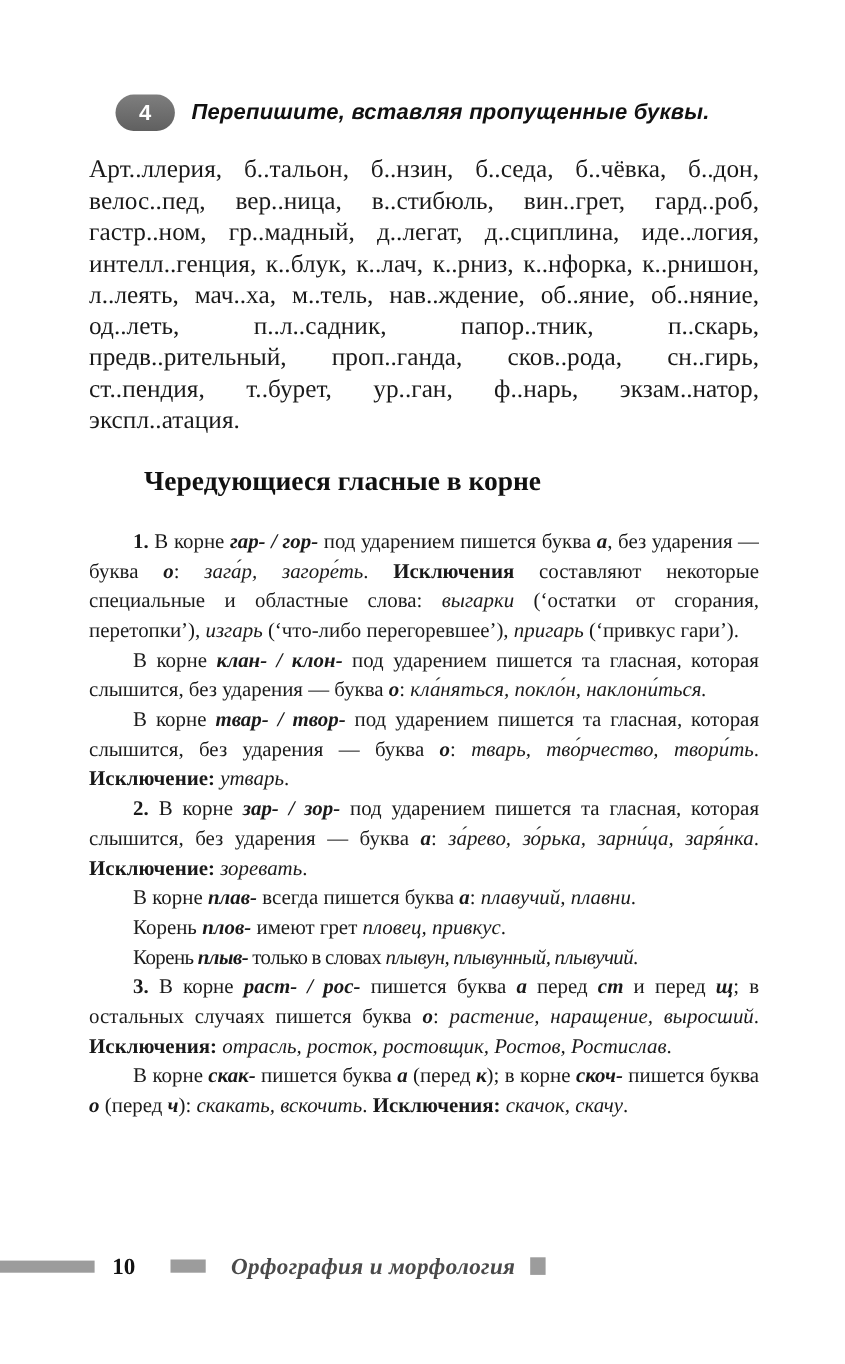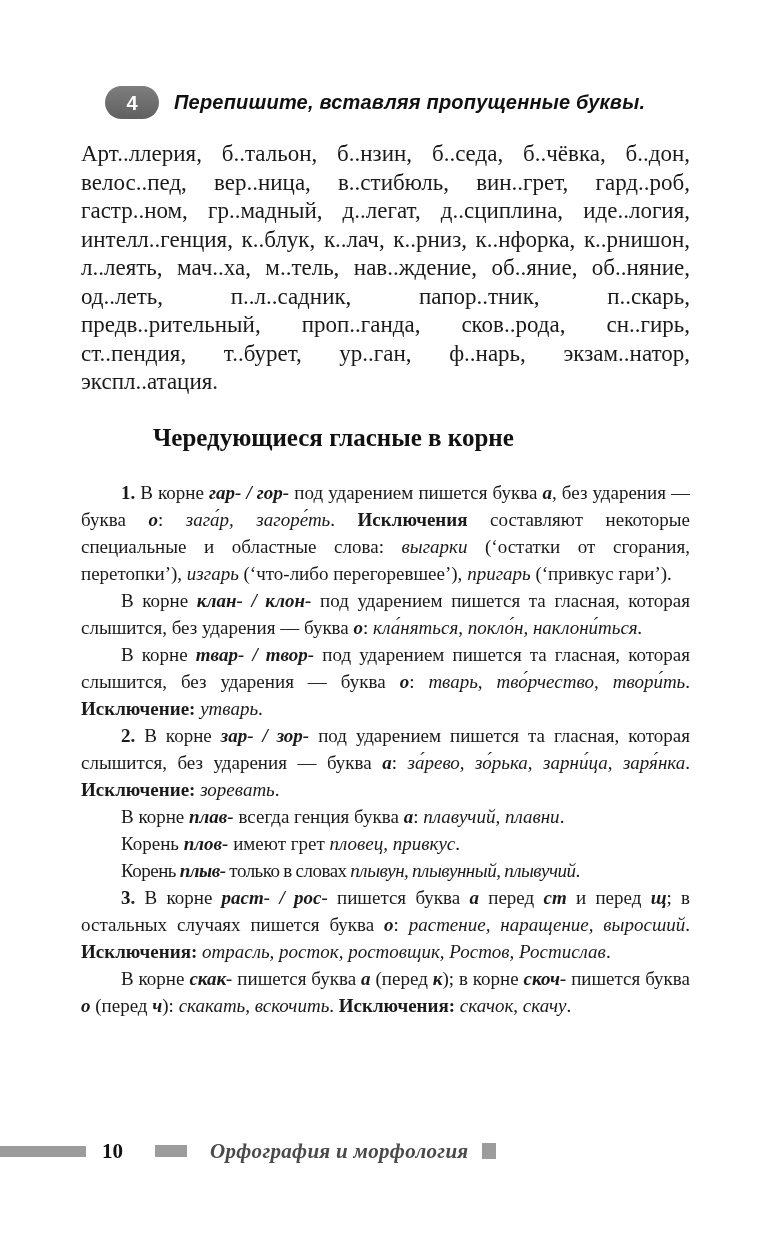--- a/index.html
+++ b/index.html
@@ -48,21 +48,21 @@
   
   .word-list{
     margin:21px 0 0 0;
     font-size:23px;
     line-height:28.5px;
     text-align:justify;
     word-spacing:1px;
   }
   
   .section-title{
-    margin:27px 0 0 72px;
+    margin:27px 0 0 50px;
     font-size:25px;
     font-weight:bold;
     color:#111111;
   }
   
   .rules{
     margin-top:27px;
     font-size:19px;
     line-height:27px;
     font-family:Liberation Serif, serif;
@@ -138,21 +138,21 @@
 
     <p class="word-list">Арт..ллерия, б..тальон, б..нзин, б..седа, б..чёвка, б..дон, велос..пед, вер..ница, в..стибюль, вин..грет, гард..роб, гастр..ном, гр..мадный, д..легат, д..сциплина, иде..логия, интелл..генция, к..блук, к..лач, к..рниз, к..нфорка, к..рнишон, л..леять, мач..ха, м..тель, нав..ждение, об..яние, об..няние, од..леть, п..л..садник, папор..тник, п..скарь, предв..рительный, проп..ганда, сков..рода, сн..гирь, ст..пендия, т..бурет, ур..ган, ф..нарь, экзам..натор, экспл..атация.</p>
 
     <h2 class="section-title">Чередующиеся гласные в корне</h2>
 
     <div class="rules">
       <p><span class="run-b">1.</span><span class="run-n"> В корне </span><span class="run-bi">гар- / гор-</span><span class="run-n"> под ударением пишется буква </span><span class="run-bi">а</span><span class="run-n">, без ударения — буква </span><span class="run-bi">о</span><span class="run-n">: </span><span class="run-i">зага́р, загоре́ть</span><span class="run-n">. </span><span class="run-b">Исключения</span><span class="run-n"> составляют некоторые специальные и областные слова: </span><span class="run-i">выгарки</span><span class="run-n"> (‘остатки от сгорания, перетопки’), </span><span class="run-i">изгарь</span><span class="run-n"> (‘что-либо перегоревшее’), </span><span class="run-i">пригарь</span><span class="run-n"> (‘привкус гари’).</span></p>
       <p><span class="run-n">В корне </span><span class="run-bi">клан- / клон-</span><span class="run-n"> под ударением пишется та гласная, которая слышится, без ударения — буква </span><span class="run-bi">о</span><span class="run-n">: </span><span class="run-i">кла́няться, покло́н, наклони́ться.</span></p>
       <p><span class="run-n">В корне </span><span class="run-bi">твар- / твор-</span><span class="run-n"> под ударением пишется та гласная, которая слышится, без ударения — буква </span><span class="run-bi">о</span><span class="run-n">: </span><span class="run-i">тварь, тво́рчество, твори́ть</span><span class="run-n">. </span><span class="run-b">Исключение:</span><span class="run-n"> </span><span class="run-i">утварь</span><span class="run-n">.</span></p>
       <p><span class="run-b">2.</span><span class="run-n"> В корне </span><span class="run-bi">зар- / зор-</span><span class="run-n"> под ударением пишется та гласная, которая слышится, без ударения — буква </span><span class="run-bi">а</span><span class="run-n">: </span><span class="run-i">за́рево, зо́рька, зарни́ца, заря́нка</span><span class="run-n">. </span><span class="run-b">Исключение:</span><span class="run-n"> </span><span class="run-i">зоревать</span><span class="run-n">.</span></p>
-      <p><span class="run-n">В корне </span><span class="run-bi">плав-</span><span class="run-n"> всегда генция буква </span><span class="run-bi">а</span><span class="run-n">: </span><span class="run-i">плавучий, плавни</span><span class="run-n">.</span></p>
+      <p><span class="run-n">В корне </span><span class="run-bi">плав-</span><span class="run-n"> всегда пишется буква </span><span class="run-bi">а</span><span class="run-n">: </span><span class="run-i">плавучий, плавни</span><span class="run-n">.</span></p>
       <p><span class="run-n">Корень </span><span class="run-bi">плов-</span><span class="run-n"> имеют грет </span><span class="run-i">пловец, привкус</span><span class="run-n">.</span></p>
       <p class="tight"><span class="run-n">Корень </span><span class="run-bi">плыв-</span><span class="run-n"> только в словах </span><span class="run-i">плывун, плывунный, плывучий</span><span class="run-n">.</span></p>
       <p><span class="run-b">3.</span><span class="run-n"> В корне </span><span class="run-bi">раст- / рос-</span><span class="run-n"> пишется буква </span><span class="run-bi">а</span><span class="run-n"> перед </span><span class="run-bi">ст</span><span class="run-n"> и перед </span><span class="run-bi">щ</span><span class="run-n">; в остальных случаях пишется буква </span><span class="run-bi">о</span><span class="run-n">: </span><span class="run-i">растение, наращение, выросший</span><span class="run-n">. </span><span class="run-b">Исключения:</span><span class="run-n"> </span><span class="run-i">отрасль, росток, ростовщик, Ростов, Ростислав</span><span class="run-n">.</span></p>
       <p><span class="run-n">В корне </span><span class="run-bi">скак-</span><span class="run-n"> пишется буква </span><span class="run-bi">а</span><span class="run-n"> (перед </span><span class="run-bi">к</span><span class="run-n">); в корне </span><span class="run-bi">скоч-</span><span class="run-n"> пишется буква </span><span class="run-bi">о</span><span class="run-n"> (перед </span><span class="run-bi">ч</span><span class="run-n">): </span><span class="run-i">скакать, вскочить</span><span class="run-n">. </span><span class="run-b">Исключения:</span><span class="run-n"> </span><span class="run-i">скачок, скачу</span><span class="run-n">.</span></p>
     </div>
 
   </div>
 
   <div class="footer">
     <div class="bar-left"></div>

